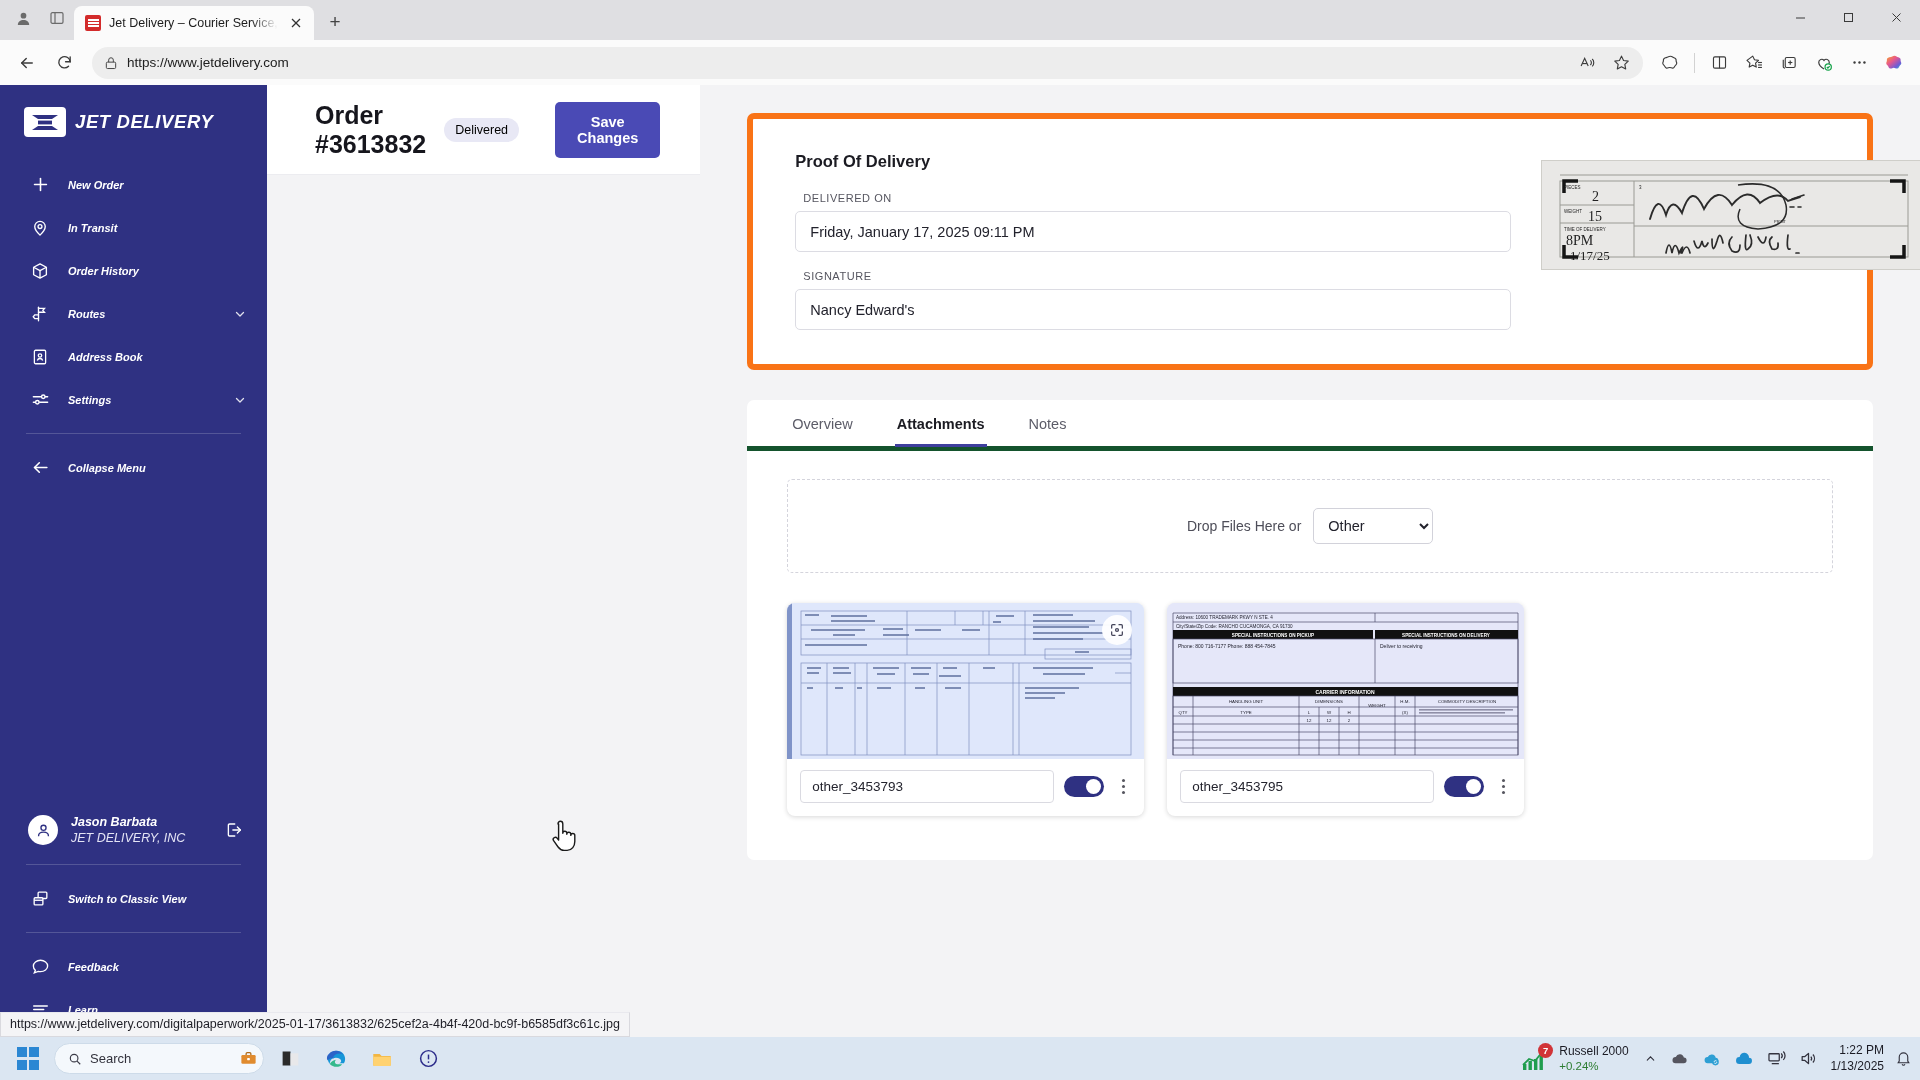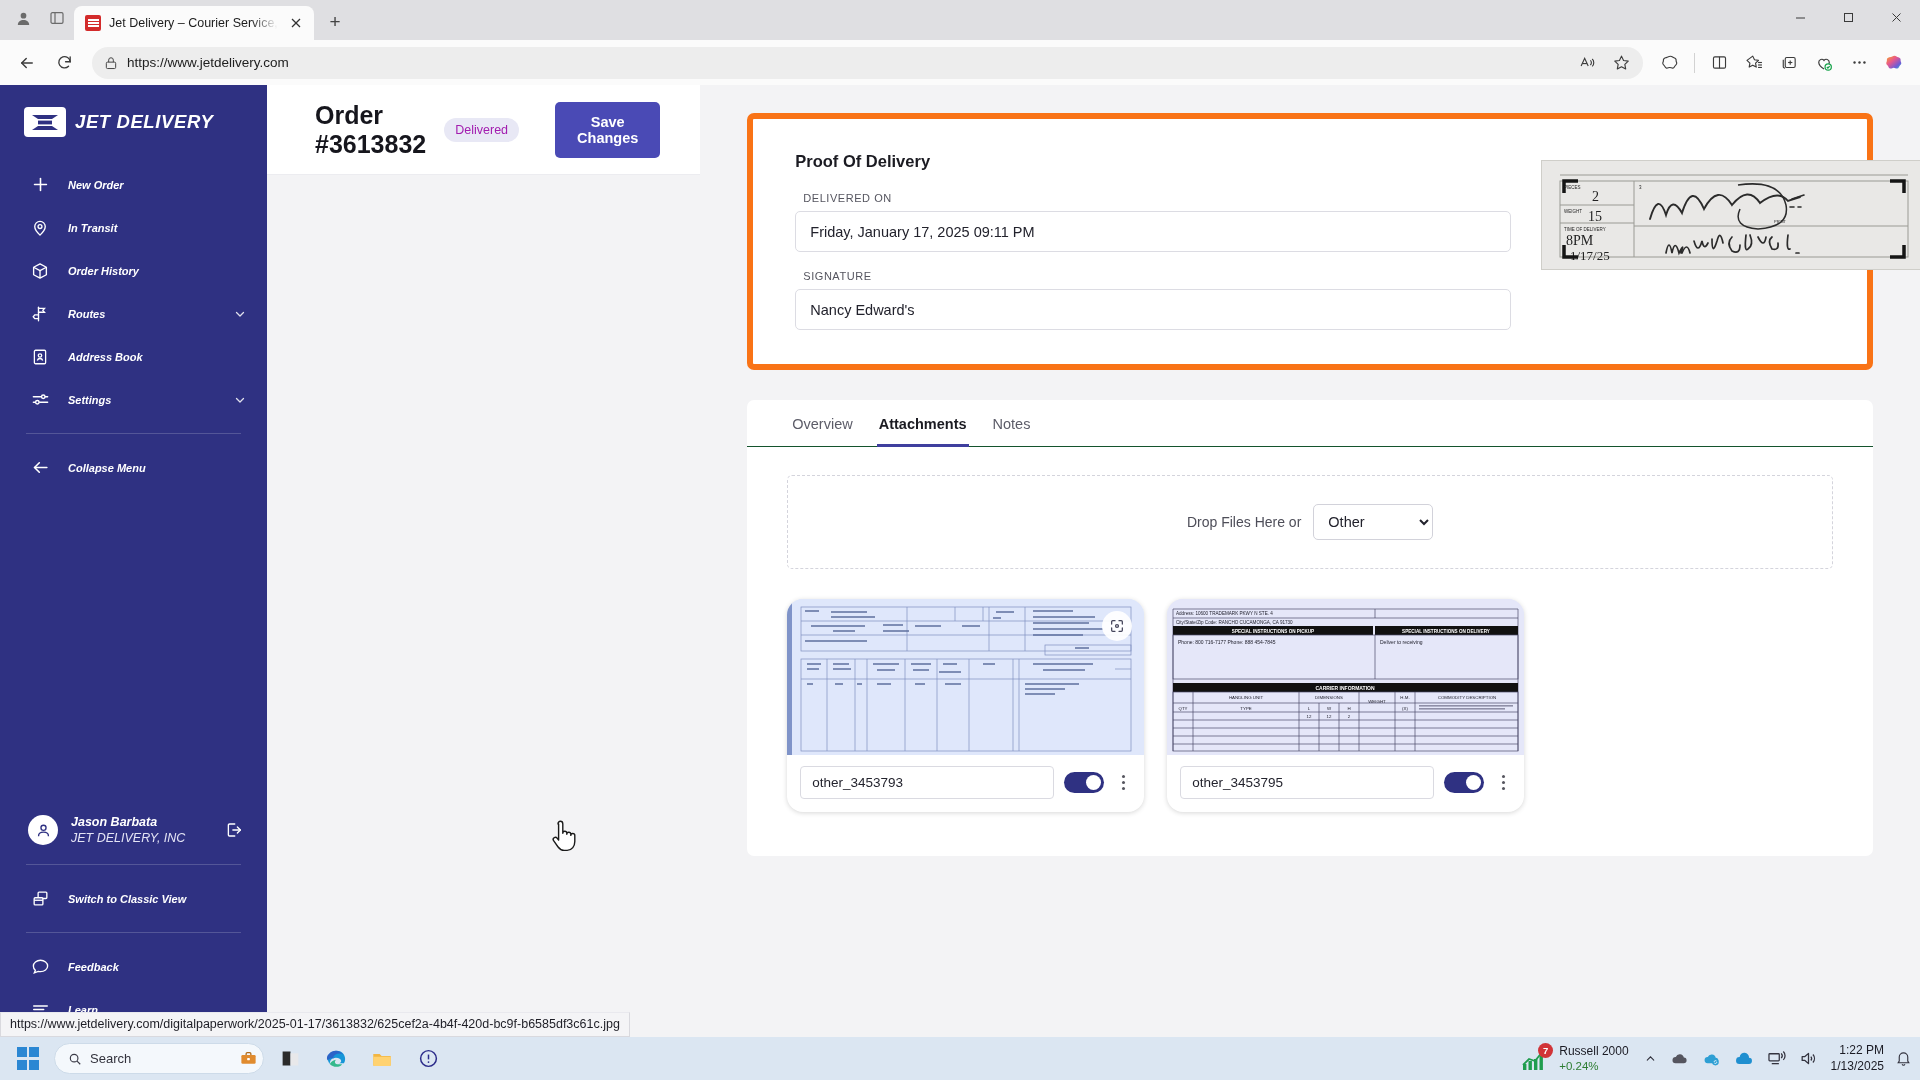--- a/index.html
+++ b/index.html
@@ -140,21 +140,21 @@
 
   
   .main { flex: 1; display: flex; flex-direction: row; min-width: 0; background: #f3f3f5; }
   .page-header {
     height: 90px; background: #fff; display: flex; align-items: center;
     padding: 0 40px 0 48px; gap: 18px; flex: 0 0 90px;
     border-bottom: 1px solid #ececf0;
   }
   .page-title { font-size: 25px; font-weight: 700; color: #16161d; }
   .status-badge {
-    background: #e8e8f5; color: #a21caf; font-size: 12.5px;
+    background: #e8e8f5; color: #000000; font-size: 12.5px;
     padding: 5px 11px; border-radius: 12px;
   }
   .header-spacer { flex: 1; }
   .btn-primary {
     background: #4a4ab5; color: #fff; font-size: 14.5px; font-weight: 700;
     border: none; border-radius: 5px; padding: 12px 22px; cursor: pointer;
   }
 
   .scroll-area { flex: 1; overflow: hidden; padding: 28px 47px 0 47px; }
 
@@ -176,42 +176,42 @@
   .field-group + .field-group { margin-top: 18px; }
   .pod-right { flex: 1; display: flex; justify-content: flex-end; align-items: flex-start; padding-top: 8px; }
 
   .sig-thumb {
     width: 382px; height: 110px; background: #e9e8e6;
     border: 1px solid #cfcec9; position: relative; overflow: hidden;
   }
 
   
   .tabs-wrap { margin-top: 30px; }
-  .tabs { display: flex; gap: 22px; padding: 0 3px; border-bottom: 1px solid #14532d; }
+  .tabs { display: flex; gap: 40px; padding: 0 3px; border-bottom: 5px solid #14532d; }
   .tab {
     font-size: 14.5px; color: #5c5c68; padding: 10px 2px 12px 2px;
     cursor: pointer; border-bottom: 3px solid transparent; margin-bottom: -1px;
   }
   .tab.active { color: #1b1b22; font-weight: 700; border-bottom-color: #3f3f9e; }
 
   .attach-panel { background: #fff; border-radius: 0 0 7px 7px; padding: 28px 40px 44px 40px; }
   .dropzone {
     border: 1px dashed #d4d4dc; border-radius: 5px; height: 94px;
     display: flex; align-items: center; justify-content: center; gap: 12px;
   }
   .dz-text { font-size: 14px; color: #4e4e59; }
   .dz-select {
     height: 36px; min-width: 120px; border: 1px solid #d2d2da; border-radius: 5px;
     background: #fff; font-size: 14.5px; color: #22222c; padding: 0 10px;
     font-family: "Liberation Sans", sans-serif; cursor: pointer;
   }
 
   .attach-grid { display: flex; gap: 23px; margin-top: 30px; }
   .attach-card {
-    width: 357px; background: #fff; border-radius: 16px;
+    width: 357px; background: #fff; border-radius: 8px;
     box-shadow: 0 1px 5px rgba(0,0,0,.16); overflow: hidden;
   }
   .attach-preview {
     height: 156px; background: #dfe7fb; position: relative; overflow: hidden;
     display: flex; align-items: center; justify-content: center;
   }
   .expand-chip {
     position: absolute; right: 12px; top: 12px; width: 30px; height: 30px;
     border-radius: 50%; background: rgba(255,255,255,.92);
     display: flex; align-items: center; justify-content: center;

